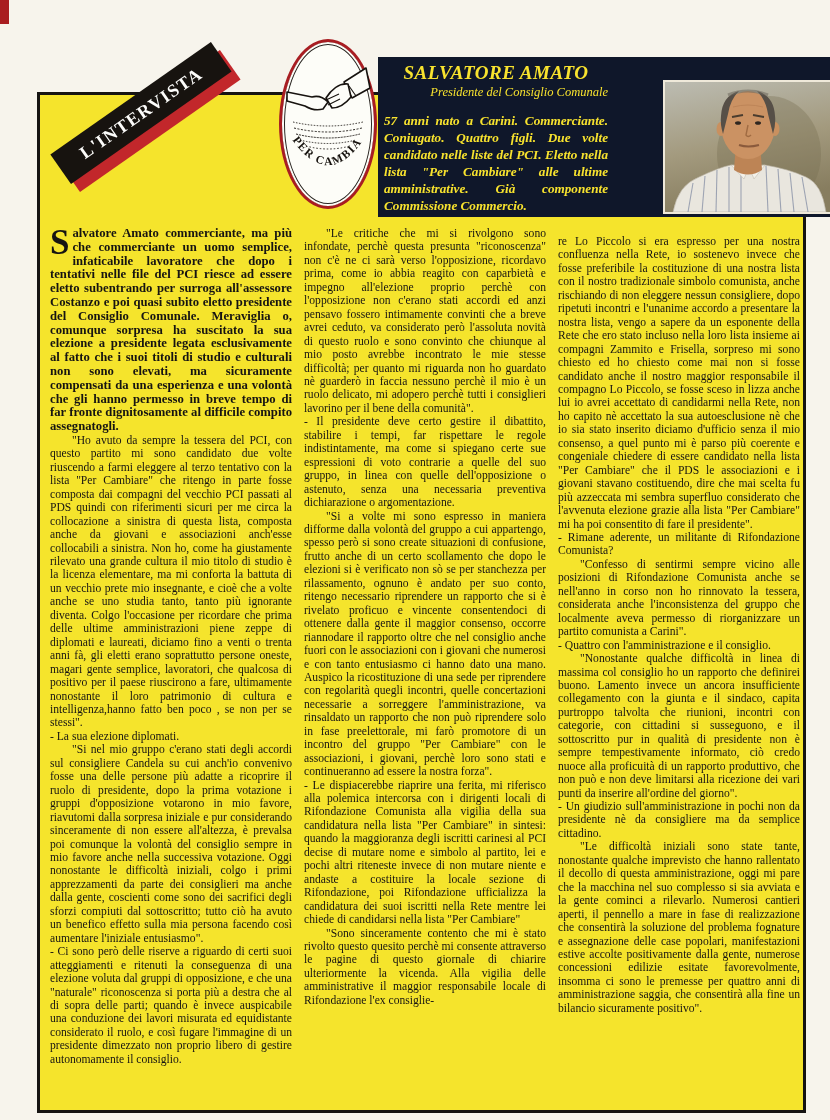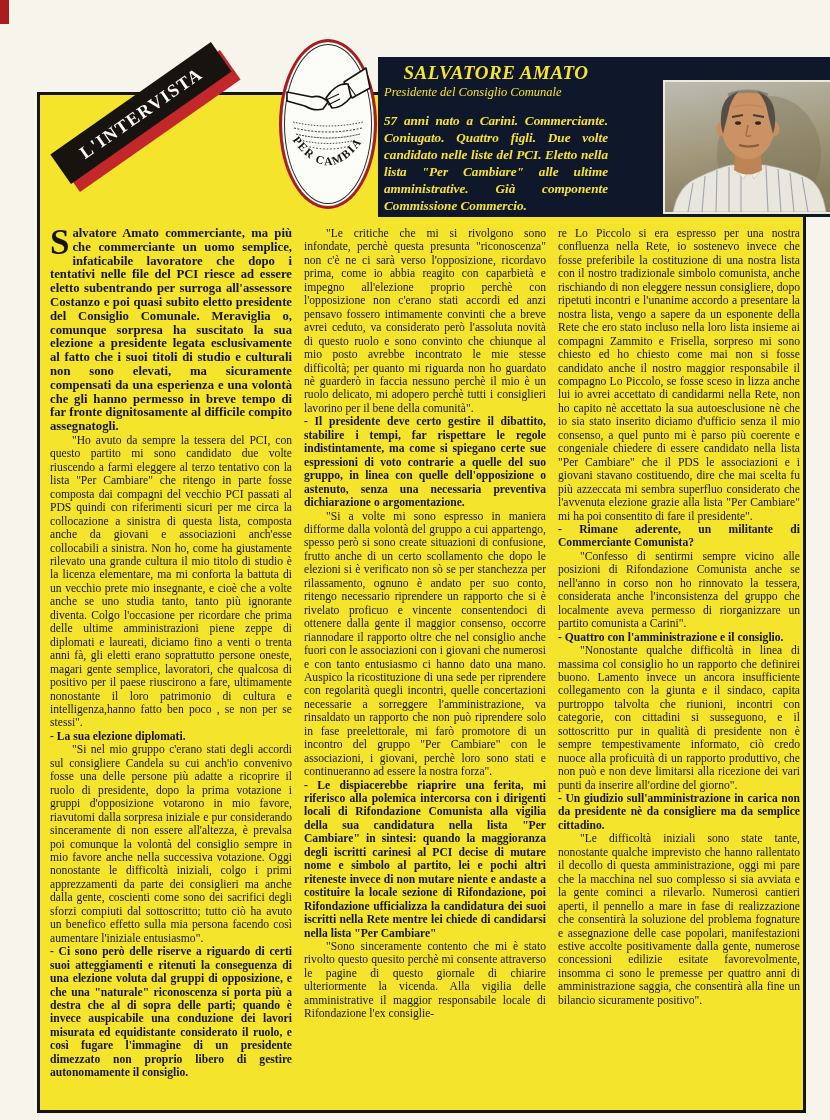--- a/index.html
+++ b/index.html
@@ -34,41 +34,41 @@
   .logo svg{position:absolute;left:0;top:0;width:100%;height:100%;}
   
   .red-box{
     position:absolute;left:378px;top:57px;width:465px;height:160px;
     background:#0f172a;z-index:5;padding-left:6px;
   }
   .red-box .txt{
     position:absolute;left:6px;top:5px;width:224px;color:#f8e32e;
   }
   .hdr-name{font-size:19px;font-weight:bold;font-style:italic;text-align:center;letter-spacing:.5px;}
-  .hdr-role{font-size:12.5px;font-style:italic;text-align:left;margin-top:1px;}
+  .hdr-role{font-size:12.5px;font-style:italic;text-align:right;margin-top:1px;}
   .hdr-bio{
     margin-top:12px;font-size:13.2px;font-weight:bold;font-style:italic;
     line-height:17px;text-align:justify;
   }
   .hdr-bio::first-line{text-align:center;}
   .photo{
     position:absolute;right:16px;top:23px;width:166px;height:130px;
     border:2px solid #efe9da;background:#9a9077;
   }
   .photo svg{display:block;width:100%;height:100%;}
   
   .columns{
     position:absolute;left:50px;top:227px;width:750px;height:883px;
     display:flex;gap:12px;z-index:2;
   }
   .col{width:242px;height:100%;overflow:hidden;text-align:justify;}
   .col p{margin:0;font-size:11.6px;line-height:13.45px;}
   p.answer{text-indent:22px;}
-  p.answer.cont{text-indent:0;}
-  p.question{font-weight:bold;text-indent:0;}
+  p.answer.cont{text-indent:0;margin-top:8px;}
+  p.question{font-weight:normal;text-indent:0;}
   p.intro{font-size:12.7px;line-height:13.8px;font-weight:bold;text-indent:0;}
   .dropcap{
     float:left;font-size:35px;line-height:27px;font-weight:bold;
     padding:2px 3px 0 0;
   }
 </style>
 </head>
 <body>
 
 <div class="corner-mark"></div>
@@ -161,20 +161,20 @@
   </div>
   <div class="col">
     <p class="answer">"Le critiche che mi si rivolgono sono infondate, perchè questa presunta "riconoscenza" non c'è ne ci sarà verso l'opposizione, ricordavo prima, come io abbia reagito con caparbietà e impegno all'elezione proprio perchè con l'opposizione non c'erano stati accordi ed anzi pensavo fossero intimamente convinti che a breve avrei ceduto, va considerato però l'assoluta novità di questo ruolo e sono convinto che chiunque al mio posto avrebbe incontrato le mie stesse difficoltà; per quanto mi riguarda non ho guardato nè guarderò in faccia nessuno perchè il mio è un ruolo delicato, mi adopero perchè tutti i consiglieri lavorino per il bene della comunità".</p>
     <p class="question">- Il presidente deve certo gestire il dibattito, stabilire i tempi, far rispettare le regole indistintamente, ma come si spiegano certe sue espressioni di voto contrarie a quelle del suo gruppo, in linea con quelle dell'opposizione o  astenuto, senza una necessaria preventiva dichiarazione o argomentazione.</p>
     <p class="answer">"Si a volte mi sono espresso in maniera difforme dalla volontà del gruppo a cui appartengo, spesso però si sono create situazioni di confusione, frutto  anche di un certo scollamento  che dopo le elezioni si è verificato non sò se per stanchezza per rilassamento, ognuno è andato per suo conto, ritengo necessario riprendere un rapporto che si è rivelato proficuo e vincente consentendoci di ottenere dalla gente il maggior consenso, occorre riannodare il rapporto oltre che nel consiglio anche fuori con le associazioni  con i giovani che numerosi e con tanto entusiasmo ci hanno dato una mano. Auspico la ricostituzione di una sede per riprendere con regolarità quegli incontri, quelle concertazioni necessarie a sorreggere l'amministrazione, va rinsaldato un rapporto che non può riprendere solo in fase preelettorale, mi farò promotore di un incontro del gruppo "Per Cambiare" con le associazioni, i giovani, perchè loro sono stati e continueranno ad essere la nostra forza".</p>
     <p class="question">- Le dispiacerebbe riaprire una ferita, mi riferisco alla polemica intercorsa con i dirigenti locali di Rifondazione Comunista alla vigilia della sua candidatura nella lista "Per Cambiare" in sintesi: quando la maggioranza degli iscritti carinesi al PCI decise di mutare nome e simbolo al partito, lei  e pochi altri riteneste invece di non mutare niente e andaste a costituire la locale sezione di Rifondazione, poi Rifondazione ufficializza la candidatura dei suoi iscritti nella Rete mentre lei chiede di candidarsi nella lista "Per Cambiare"</p>
     <p class="answer">"Sono sinceramente contento che mi è stato rivolto questo quesito perchè mi consente attraverso le pagine di questo giornale di chiarire ulteriormente la vicenda. Alla vigilia delle amministrative il maggior responsabile locale di Rifondazione l'ex consiglie-</p>
   </div>
   <div class="col">
     <p class="answer cont">re Lo Piccolo si era espresso per una nostra confluenza nella Rete, io sostenevo invece che fosse preferibile la costituzione di una nostra lista con il nostro tradizionale simbolo comunista, anche rischiando di non eleggere nessun consigliere, dopo ripetuti incontri e l'unanime accordo a presentare la nostra lista, vengo a sapere da un esponente della Rete che ero stato incluso nella loro lista insieme ai compagni Zammito e Frisella, sorpreso mi sono chiesto ed ho chiesto come mai non si fosse candidato anche il nostro maggior responsabile il compagno Lo Piccolo, se fosse sceso in lizza anche lui io avrei accettato di candidarmi nella Rete, non ho capito nè accettato la sua autoesclusione nè che io sia stato inserito diciamo d'ufficio senza il mio consenso, a quel punto mi è parso più coerente e congeniale chiedere di essere candidato nella lista "Per Cambiare" che il PDS le associazioni e i giovani stavano costituendo,  dire che mai scelta fu più azzeccata mi sembra superfluo considerato che l'avvenuta elezione grazie alla lista "Per Cambiare" mi ha poi consentito di fare il presidente".</p>
-    <p class="question">- Rimane aderente, un militante di Commerciante Comunista?</p>
+    <p class="question">- Rimane aderente, un militante di Rifondazione Comunista?</p>
     <p class="answer">"Confesso di sentirmi sempre vicino alle posizioni di Rifondazione Comunista anche se nell'anno in corso non ho rinnovato la tessera, considerata anche l'inconsistenza del gruppo che localmente aveva permesso di riorganizzare un partito comunista a Carini".</p>
     <p class="question">- Quattro con l'amministrazione e il consiglio.</p>
     <p class="answer">"Nonostante qualche difficoltà in linea di massima col consiglio ho un rapporto che definirei buono. Lamento invece un ancora insufficiente collegamento con la giunta e il sindaco, capita purtroppo talvolta che riunioni, incontri con categorie, con cittadini si susseguono, e il sottoscritto pur in qualità di presidente non è sempre tempestivamente informato, ciò credo nuoce alla proficuità di un rapporto produttivo, che  non può e non deve limitarsi alla ricezione dei vari punti da inserire all'ordine del giorno".</p>
-    <p class="question">- Un giudizio sull'amministrazione in carica non da presidente nè da consigliere ma da semplice cittadino.</p>
+    <p class="question">- Un giudizio sull'amministrazione in pochi non da presidente nè da consigliere ma da semplice cittadino.</p>
     <p class="answer">"Le difficoltà iniziali sono state tante, nonostante qualche imprevisto che hanno rallentato il decollo di questa amministrazione, oggi mi pare che la macchina nel suo complesso si sia avviata e la gente cominci a rilevarlo. Numerosi cantieri aperti, il pennello a mare in fase di realizzazione che consentirà la soluzione del problema fognature e assegnazione delle case popolari, manifestazioni estive accolte positivamente dalla gente, numerose concessioni edilizie esitate favorevolmente, insomma ci sono le premesse per quattro anni di amministrazione saggia, che consentirà alla fine un bilancio sicuramente positivo".</p>
   </div>
 </div>
 
 </body></html>

